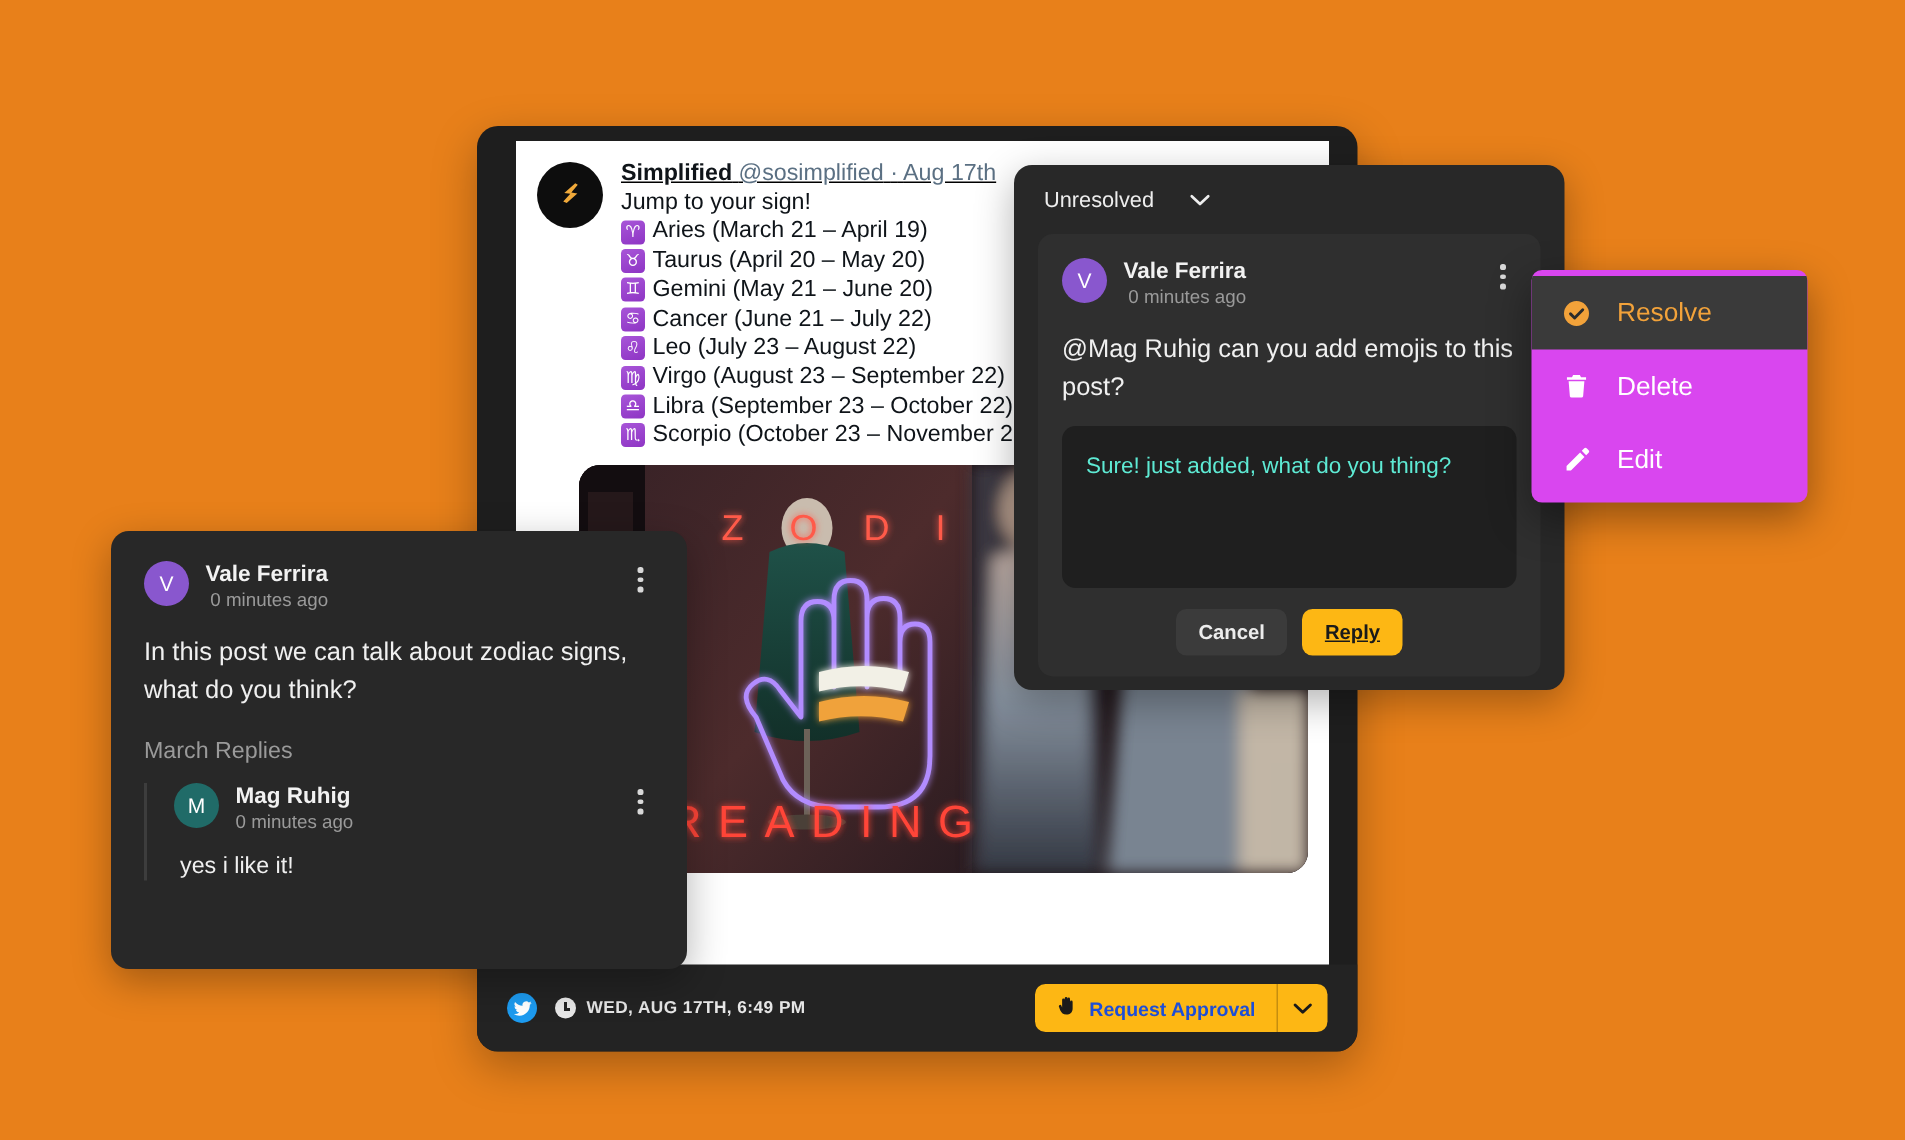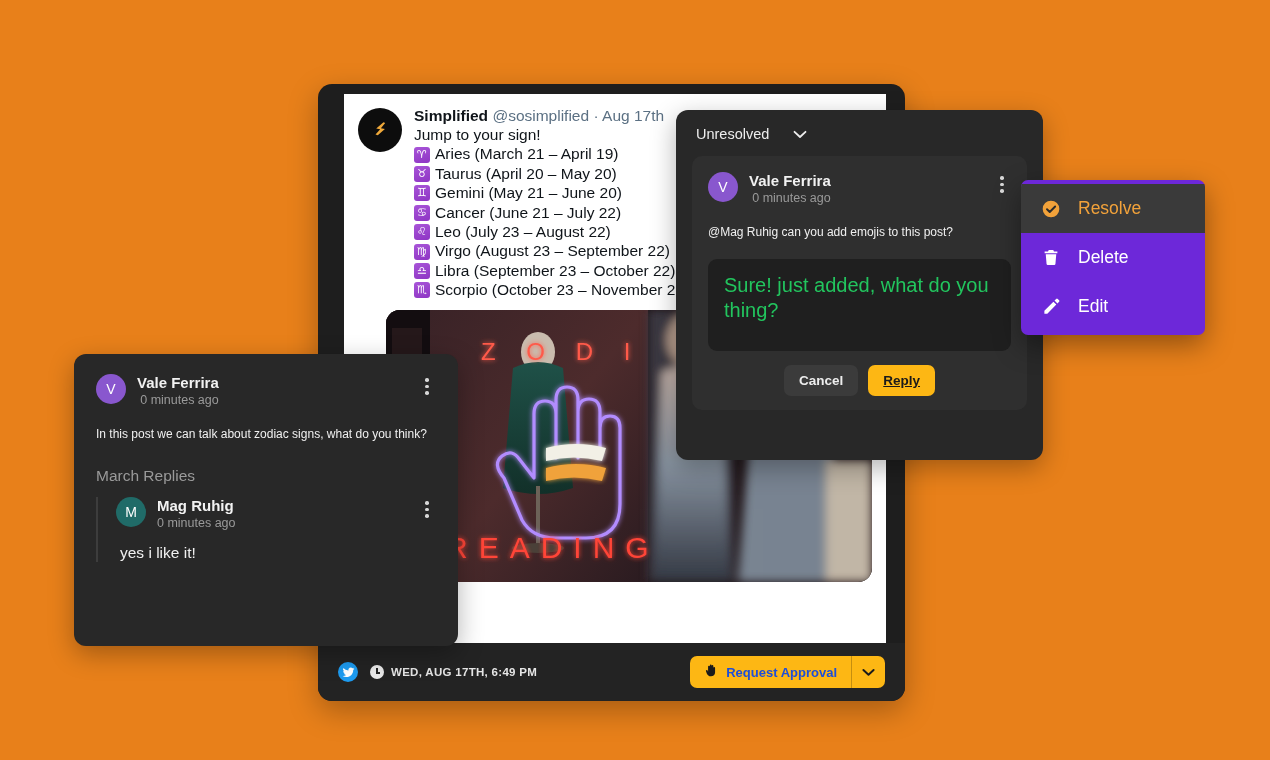--- a/index.html
+++ b/index.html
@@ -31,20 +31,21 @@
     width: 44px; height: 44px; min-width: 44px;
     border-radius: 50%;
     background: #0d0d0d;
     display: flex; align-items: center; justify-content: center;
     margin-top: 2px;
   }
   .tweet-body { flex: 1; min-width: 0; }
   .tweet-head {
     font-size: 15.5px; line-height: 19px;
     white-space: nowrap;
+    text-decoration: underline;
   }
   .tweet-head .nm { color: #0f1419; font-weight: bold; }
   .tweet-head .hd { color: #5b7083; font-weight: normal; }
   .tweet-text {
     font-size: 15.5px; color: #0f1419; line-height: 18.4px;
     margin-top: 1px;
   }
   .zrow { display: flex; align-items: center; gap: 5px; white-space: nowrap; }
   .zbadge {
     width: 16px; height: 16px; min-width: 16px;
@@ -116,21 +117,21 @@
   .av.purple { background: #8957ce; }
   .av.teal   { background: #206b68; }
   .cmt-name { color: #f2f2f2; font-size: 15px; font-weight: bold; line-height: 17px; }
   .cmt-time { color: #9a9a9a; font-size: 12.5px; line-height: 16px; margin-top: 1px; text-align: right; }
   .kebab {
     margin-left: auto; width: 18px;
     display: flex; flex-direction: column; align-items: center; gap: 3px;
     padding-top: 4px;
   }
   .kebab i { width: 3.5px; height: 3.5px; border-radius: 50%; background: #d8d8d8; display: block; }
-  .cmt-text { color: #f0f0f0; font-size: 12px; line-height: 25px; }
+  .cmt-text { color: #f0f0f0; font-size: 17px; line-height: 25px; }
 
   
   .thread-panel {
     position: absolute; left: 74px; top: 354px;
     width: 384px; height: 292px;
     background: #282828;
     border-radius: 12px;
     box-shadow: 0 8px 26px rgba(0,0,0,.3);
     padding: 20px 22px;
     z-index: 30;
@@ -160,36 +161,36 @@
     margin: 4px 16px 0 16px;
     background: #2f2f2f;
     border-radius: 10px;
     padding: 16px 16px 14px 16px;
   }
   .cmt-input {
     margin-top: 14px;
     background: #1f1f1f;
     border-radius: 9px;
     padding: 14px 16px;
-    height: 92px;
-    color: #22c55e; font-size: 20px; line-height: 25px;
+    height: 108px;
+    color: #5eead4; font-size: 15px; line-height: 25px;
   }
   .cmt-btns { display: flex; justify-content: center; gap: 10px; margin-top: 14px; }
   .btn {
     border-radius: 7px; font-size: 13.5px; font-weight: bold;
     padding: 8px 15px; cursor: pointer;
   }
   .btn.cancel { background: #3b3b3b; color: #ededed; }
   .btn.reply  { background: #fdb714; color: #1a1a1a; text-decoration: underline; }
 
   
   .ctx-menu {
     position: absolute; left: 1021px; top: 180px;
     width: 184px; height: 155px;
-    background: #6d28d9;
+    background: #d946ef;
     border-radius: 7px;
     box-shadow: 0 10px 28px rgba(0,0,0,.38);
     overflow: hidden;
     z-index: 60;
     padding: 4px 0;
   }
   .ctx-item {
     display: flex; align-items: center; gap: 17px;
     height: 49px; padding: 0 20px;
     color: #ffffff; font-size: 17.5px;

